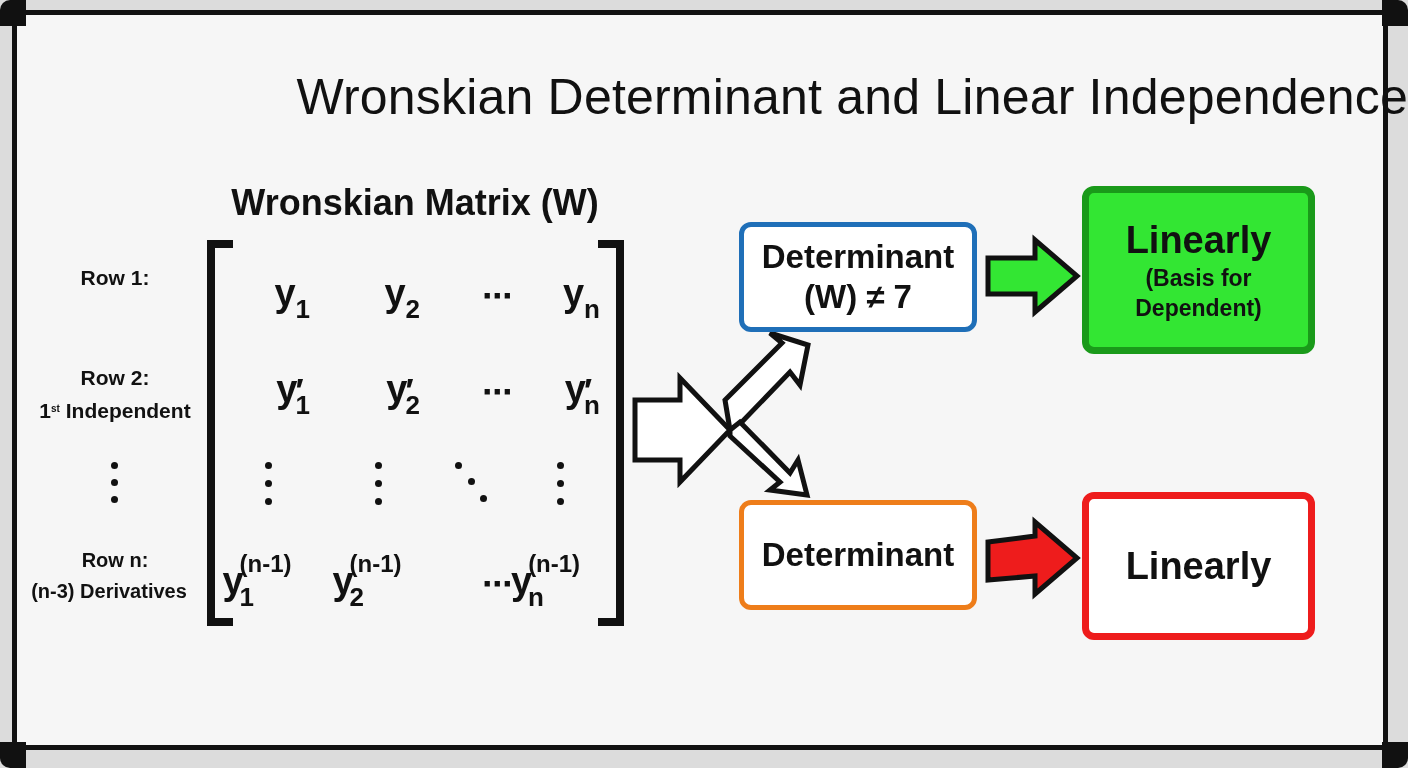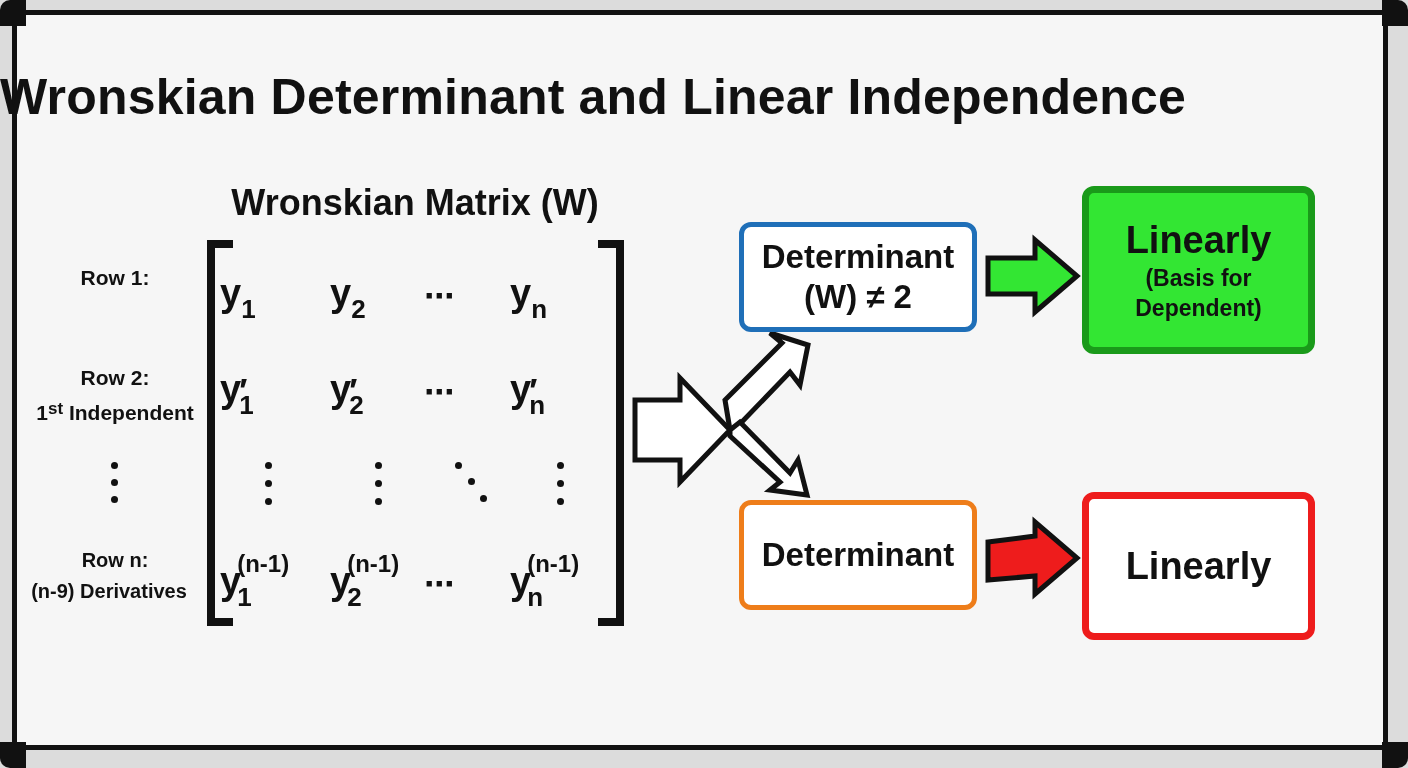--- a/index.html
+++ b/index.html
@@ -9,40 +9,40 @@
     font-family: "Liberation Sans", "DejaVu Sans", sans-serif;
     color: #111;
   }
   .frame {
     position: absolute; left: 12px; top: 10px; width: 1376px; height: 740px;
     border: 5px solid #111; border-radius: 4px; background: #f6f6f6;
     box-sizing: border-box;
   }
   .corner { position: absolute; width: 26px; height: 26px; background: #111; }
   .title {
-    position: absolute; left: 0; width: 1408px; top: 68px; text-align: left;
-    font-weight: bold; font-size: 50px; letter-spacing: 0.2px;
+    position: absolute; left: 0; width: 1408px; top: 68px; text-align: right;
+    font-weight: normal; font-size: 50px; letter-spacing: 0.2px;
   }
   .matrix-title {
     position: absolute; left: 205px; width: 420px; top: 182px; text-align: center;
     font-weight: bold; font-size: 36px;
   }
   .row-label {
     position: absolute; left: 20px; width: 190px; text-align: center;
     font-weight: bold; font-size: 21px; line-height: 31px;
   }
-  .row-label sup { font-size: 17px; vertical-align: 6px; }
+  .row-label sup { font-size: 10px; vertical-align: 6px; }
   .bracket-l, .bracket-r {
     position: absolute; top: 240px; height: 386px; width: 26px;
     border: 8px solid #111; box-sizing: border-box;
   }
   .bracket-l { left: 207px; border-right: none; }
   .bracket-r { left: 598px; border-left: none; }
   .cell {
-    position: absolute; width: 90px; text-align: left; font-weight: bold;
+    position: absolute; width: 90px; text-align: right; font-weight: bold;
     font-size: 38px;
   }
   .cell .sub { font-size: 26px; vertical-align: -12px; }
   .cell .prime { font-size: 34px; position: relative; left: -2px; }
   .cell .sup { font-size: 24px; position: relative; top: -22px; left: -4px; }
   .cell .sub2 { font-size: 26px; position: relative; left: -56px; top: 12px; }
   .dots { font-size: 30px; font-weight: bold; letter-spacing: 2px; }
   .vdots { position: absolute; width: 8px; }
   .vdots span, .ddots span {
     position: absolute; width: 7px; height: 7px; border-radius: 50%; background: #111;
@@ -78,21 +78,21 @@
   <div>Row 2:</div>
   <div><span>1</span><sup>st</sup><span> Independent</span></div>
 </div>
 <div class="vdots" style="left:111px;top:462px;">
   <span style="top:0"></span>
     <span style="top:17px"></span>
     <span style="top:34px"></span>
 </div>
 <div class="row-label" style="top:545px;font-size:20px;">
   <div>Row n:</div>
-  <div style="margin-left:-12px;">(n-9) Derivatives</div>
+  <div style="margin-left:-12px;">(n-3) Derivatives</div>
 </div>
 
 <div class="bracket-l"></div>
 <div class="bracket-r"></div>
 
 <div class="cell" style="left:220px;top:272px;"><span>y</span><span class="sub">1</span></div>
 <div class="cell" style="left:330px;top:272px;"><span>y</span><span class="sub">2</span></div>
 <div class="cell dots" style="left:424px;top:278px;">⋯</div>
 <div class="cell" style="left:510px;top:272px;"><span>y</span><span class="sub">n</span></div>
 
@@ -128,21 +128,21 @@
 <div class="cell" style="left:510px;top:560px;"><span>y</span><span class="sup">(n-1)</span><span class="sub2">n</span></div>
 
 <svg width="200" height="300" style="left:630px;top:330px;">
   <polygon points="5,70 50,70 50,48 100,100 50,152 50,130 5,130" fill="#fff" stroke="#111" stroke-width="5" stroke-linejoin="miter"></polygon>
   <polygon points="100,100 95,70 152,13 140,3 178,15 170,55 160,42 108,96" fill="#fff" stroke="#111" stroke-width="5" stroke-linejoin="miter" transform="translate(0,0)"></polygon>
   <polygon points="100,100 110,92 160,143 168,130 177,165 140,160 150,152 100,106" fill="#fff" stroke="#111" stroke-width="5" stroke-linejoin="miter"></polygon>
 </svg>
 
 <div class="box det-box" style="left: 739px; top: 222px; border-color: rgb(31, 111, 184);" id="detNZ">
   <div>Determinant</div>
-  <div>(W) ≠ 2</div>
+  <div>(W) ≠ 7</div>
 </div>
 <div class="box det-box" style="left: 739px; top: 500px; border-color: rgb(238, 125, 26);" id="detZ">
   <div>Determinant</div>
 </div>
 
 <svg width="100" height="80" style="left:985px;top:236px;">
   <polygon id="greenArrow" points="3,22 50,22 50,4 92,40 50,76 50,58 3,58" stroke="#111" stroke-width="5" stroke-linejoin="miter" fill="#33e633"></polygon>
 </svg>
 
 <svg width="100" height="80" style="left:985px;top:518px;">

